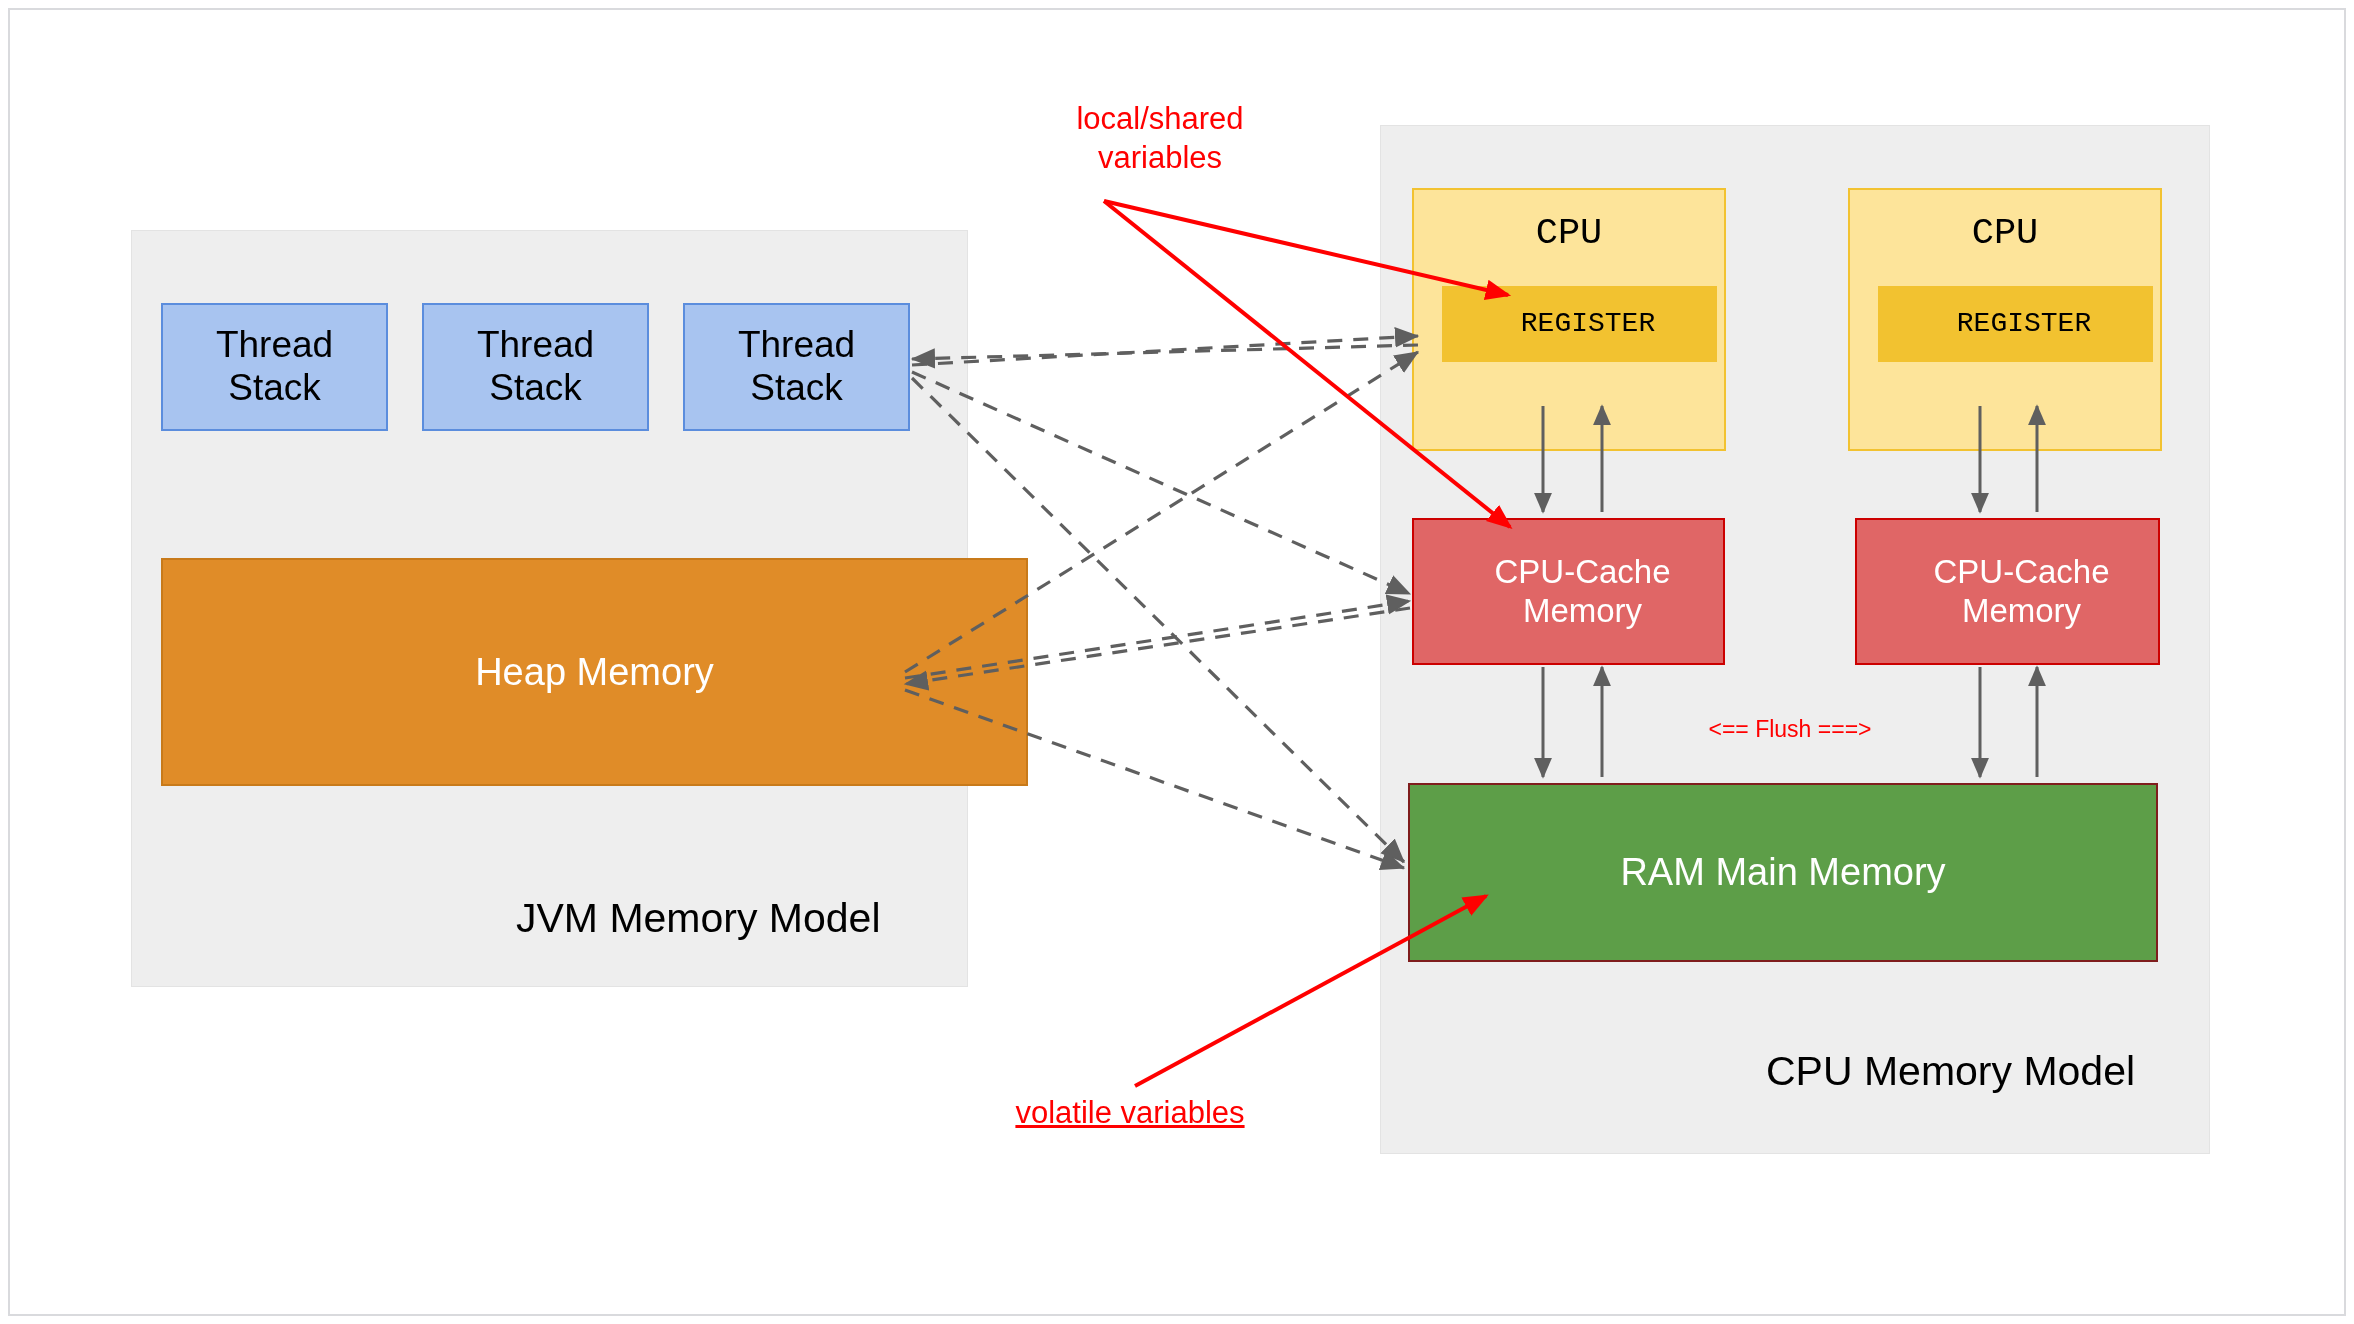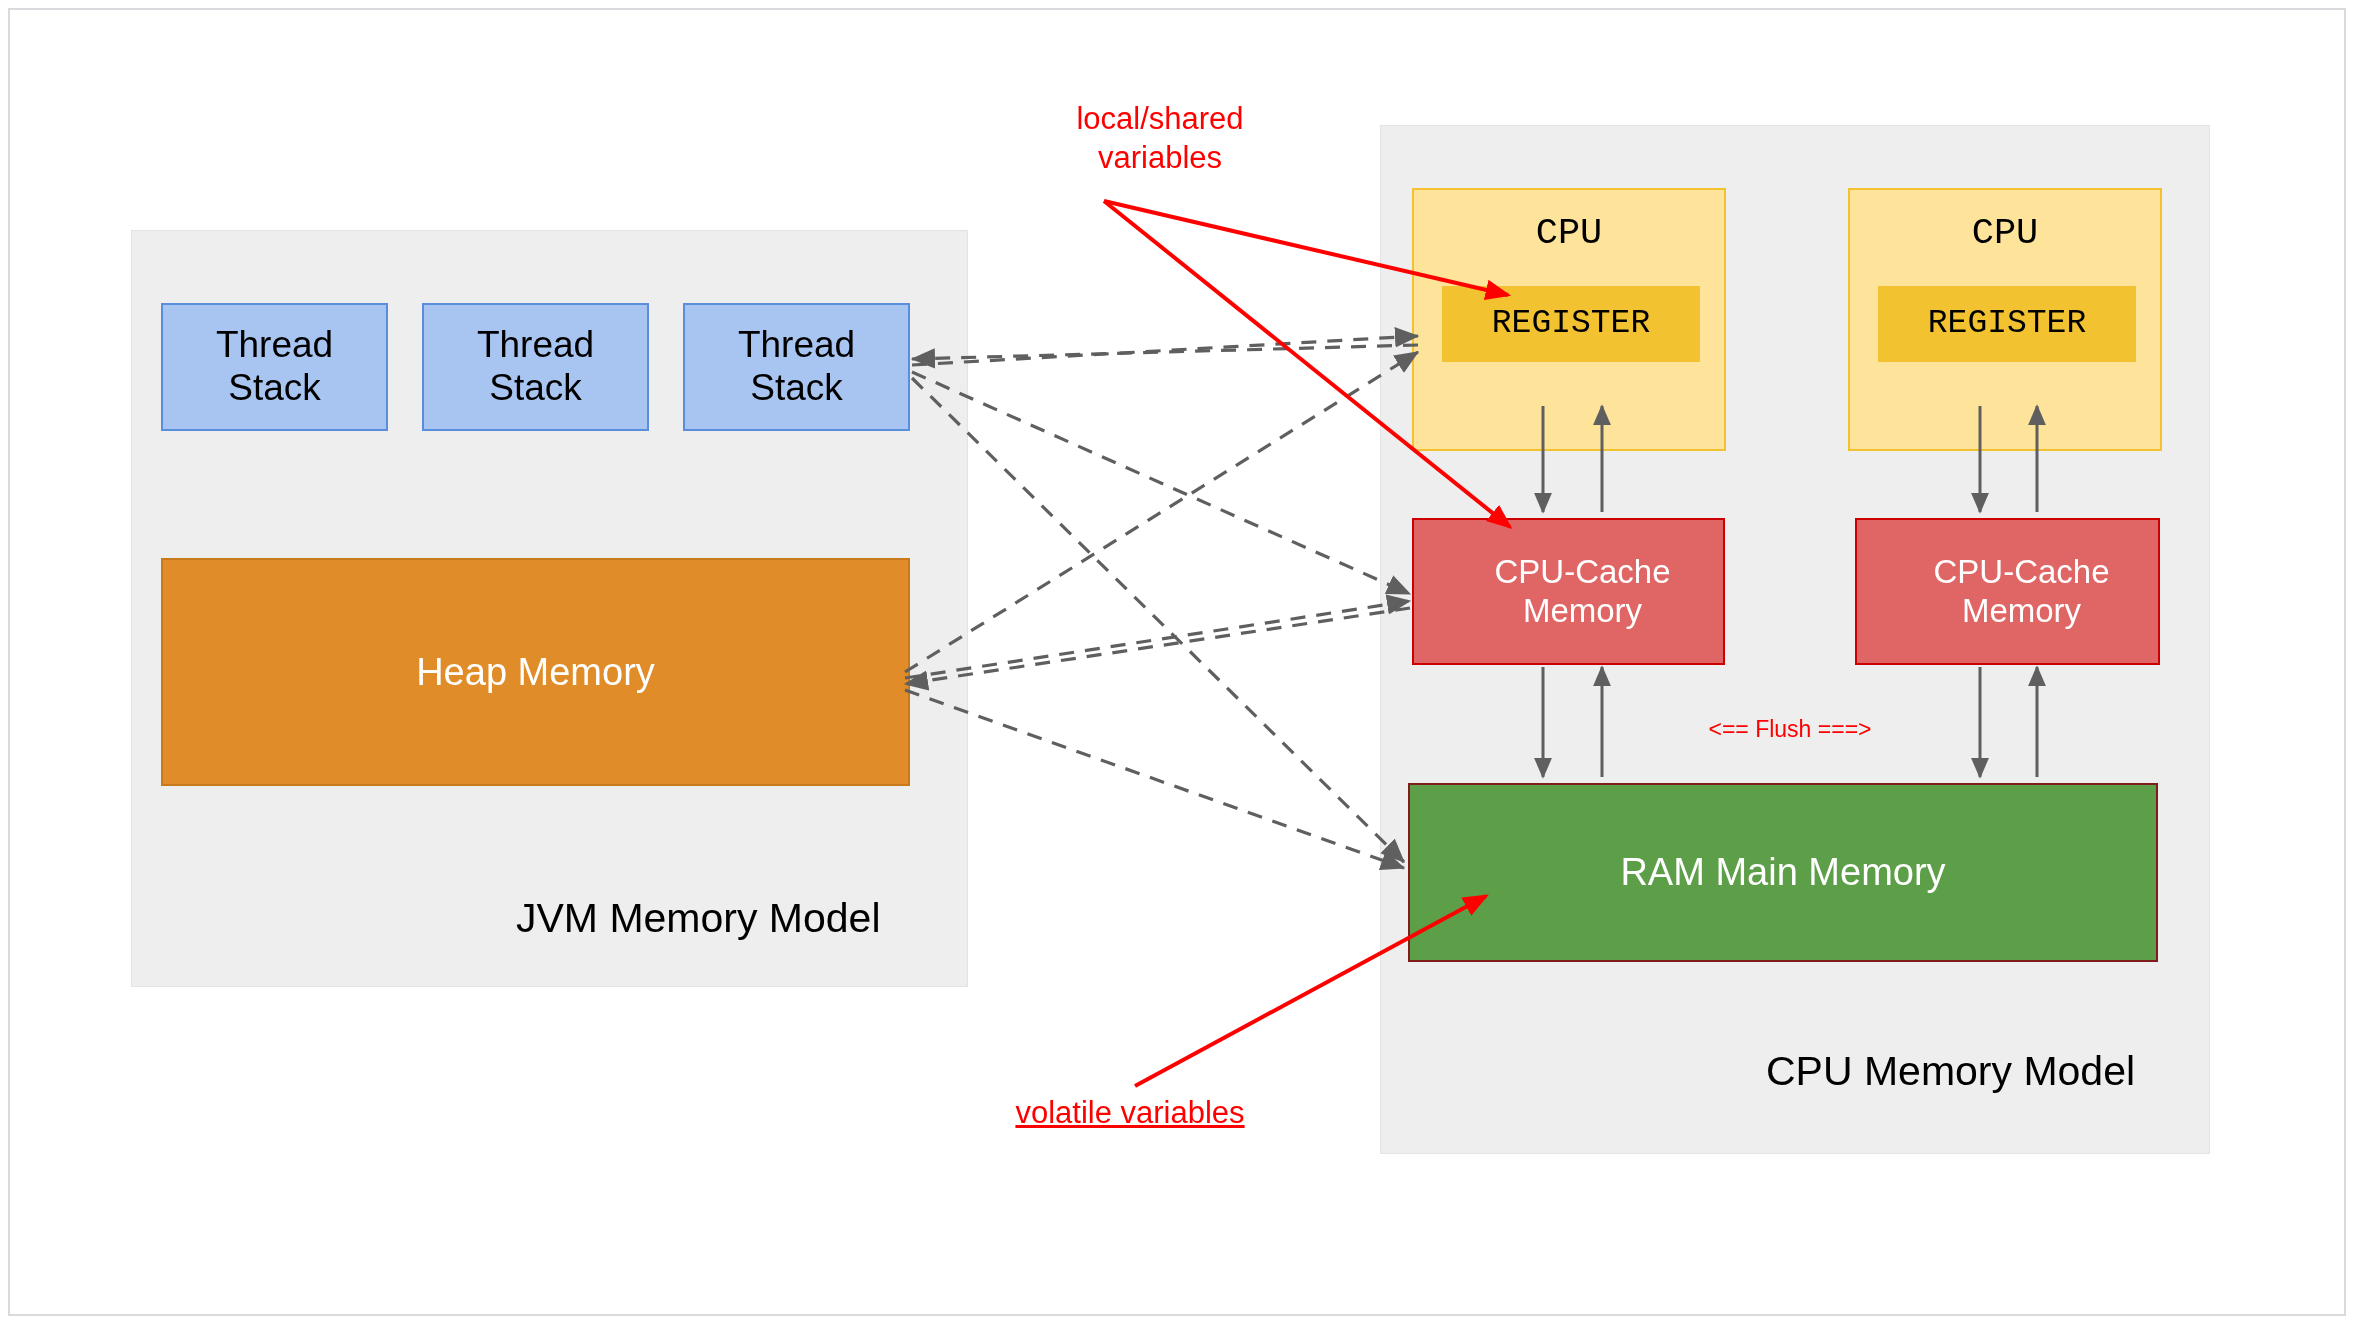--- a/index.html
+++ b/index.html
@@ -68,21 +68,21 @@
     width: 227px;
     height: 128px;
   }
   #thread-stack-0 { left: 161px; }
   #thread-stack-1 { left: 422px; }
   #thread-stack-2 { left: 683px; }
 
   #heap-memory {
     left: 161px;
     top: 558px;
-    width: 749px;
+    width: 867px;
     height: 228px;
     background: #e08c28;
     border: 2px solid #c87a1a;
     color: #ffffff;
     font-size: 38px;
   }
 
   .cpu-box {
     background: #fde49a;
     border: 2px solid #f2c230;
@@ -107,21 +107,22 @@
     position: absolute;
     left: 28px;
     top: 96px;
     width: 258px;
     height: 76px;
     background: #f2c230;
     display: flex;
     align-items: center;
     justify-content: center;
     color: #000000;
-    font-size: 33px;
+    font-size: 28px;
+    padding-left: 17px;
   }
 
   .cache-box {
     background: #e06666;
     border: 2px solid #cc0000;
     top: 518px;
     height: 147px;
     color: #ffffff;
     font-size: 33px;
     padding-left: 28px;

